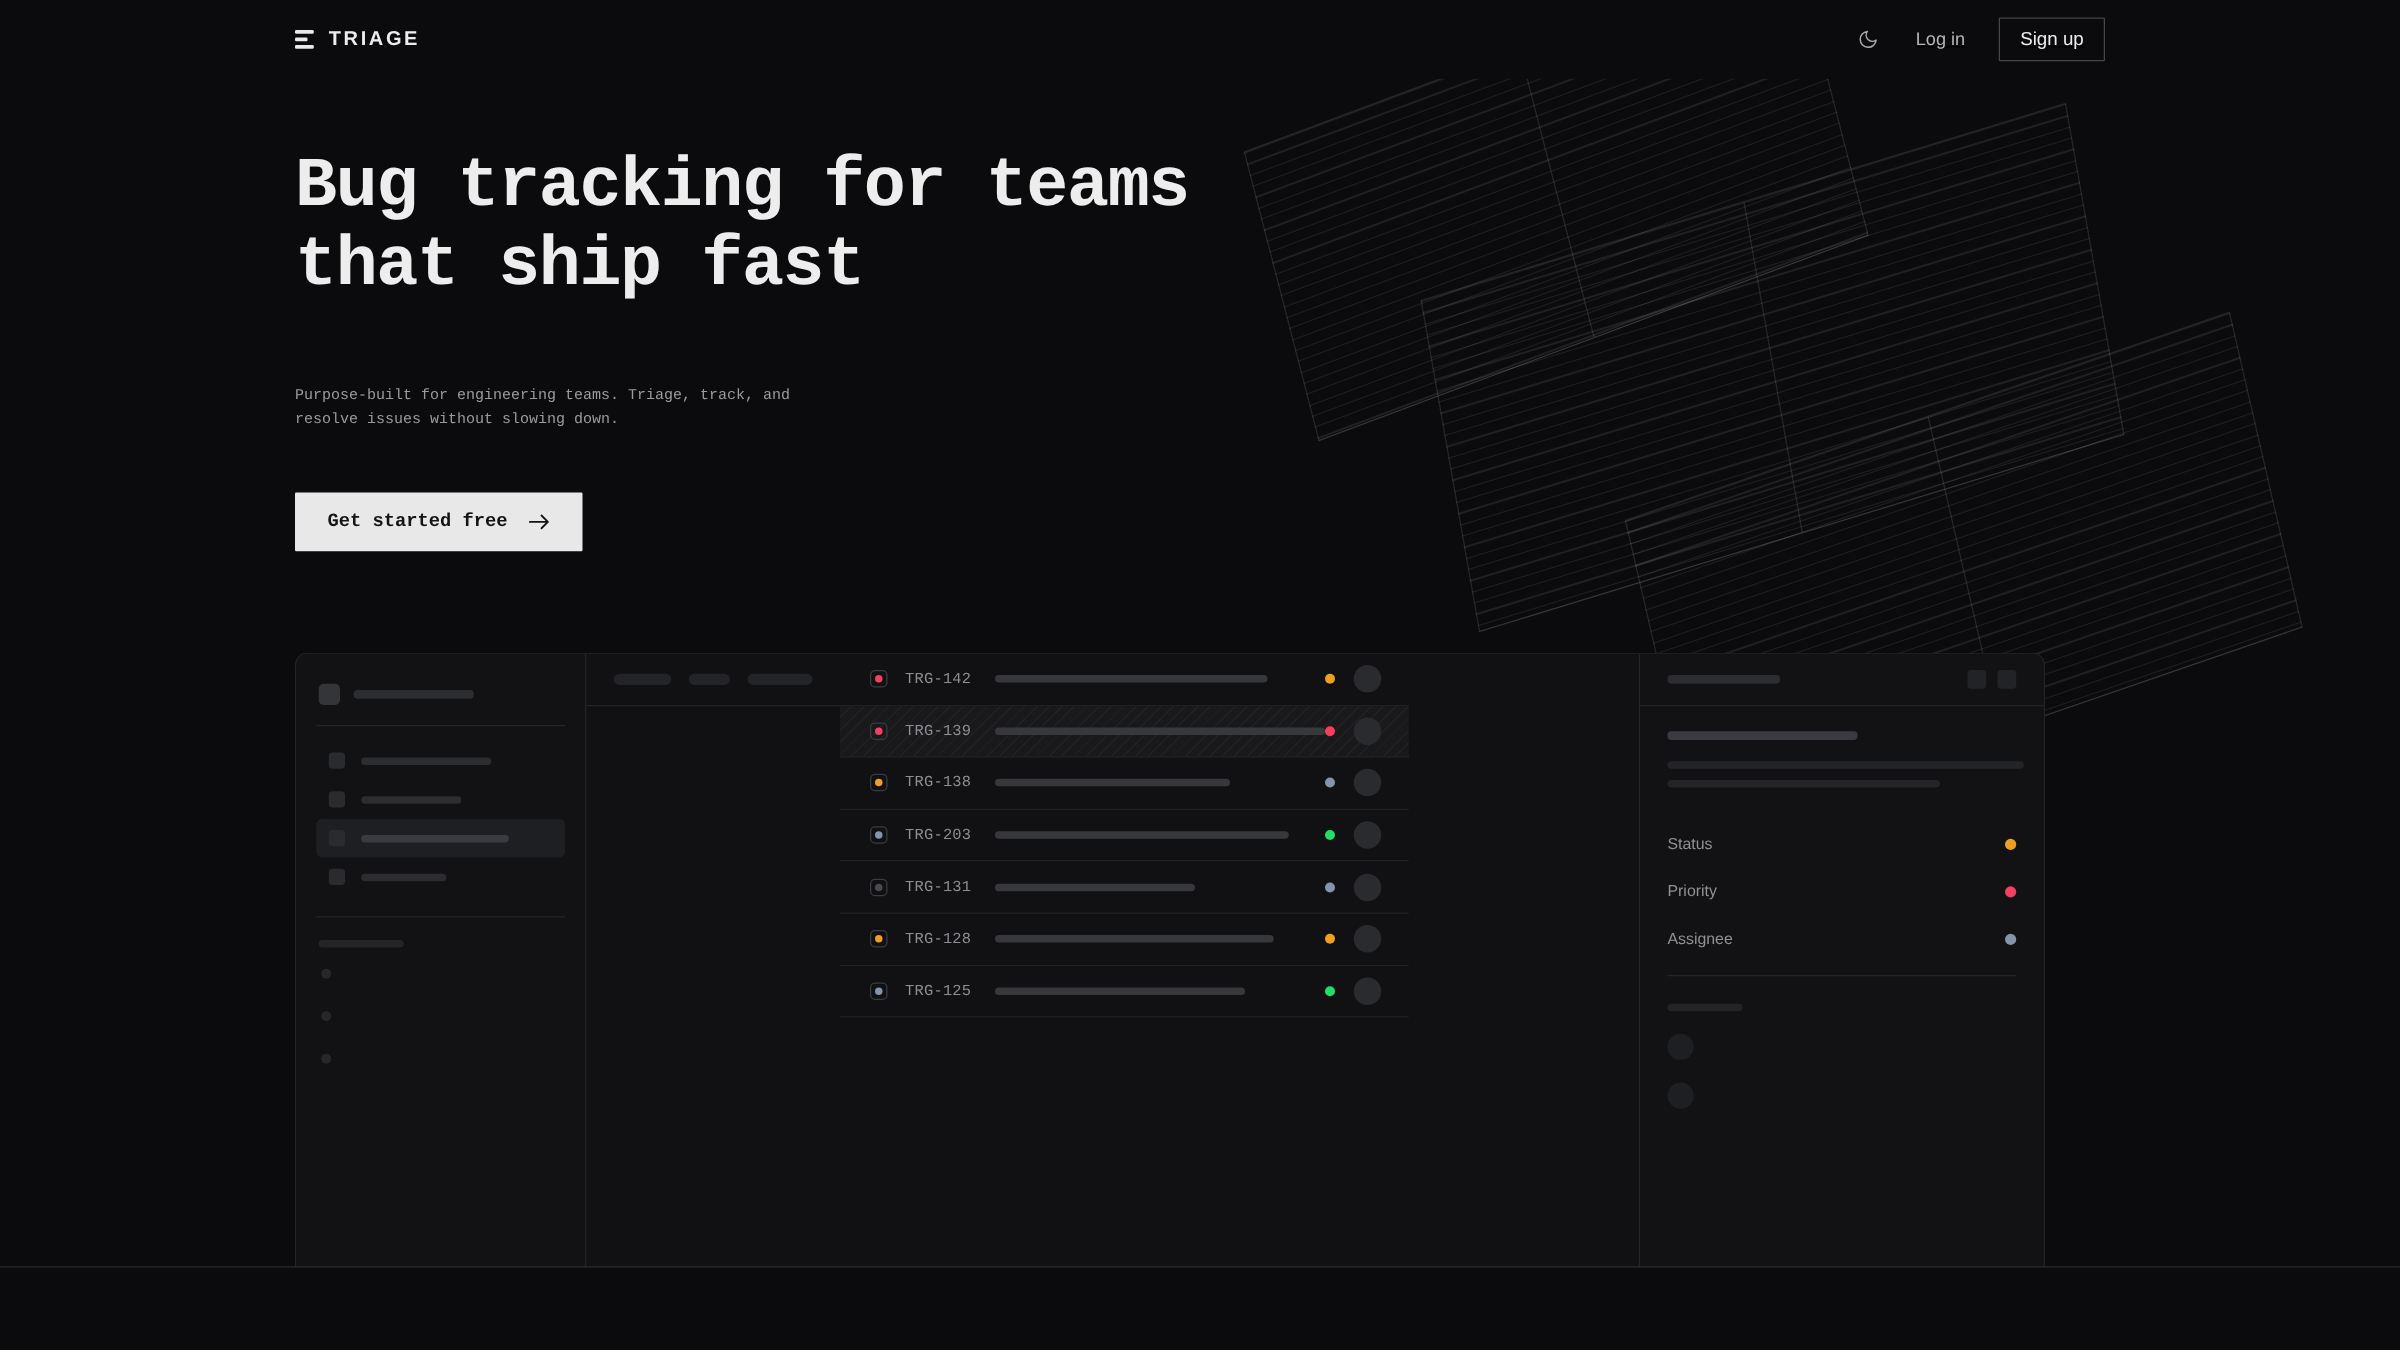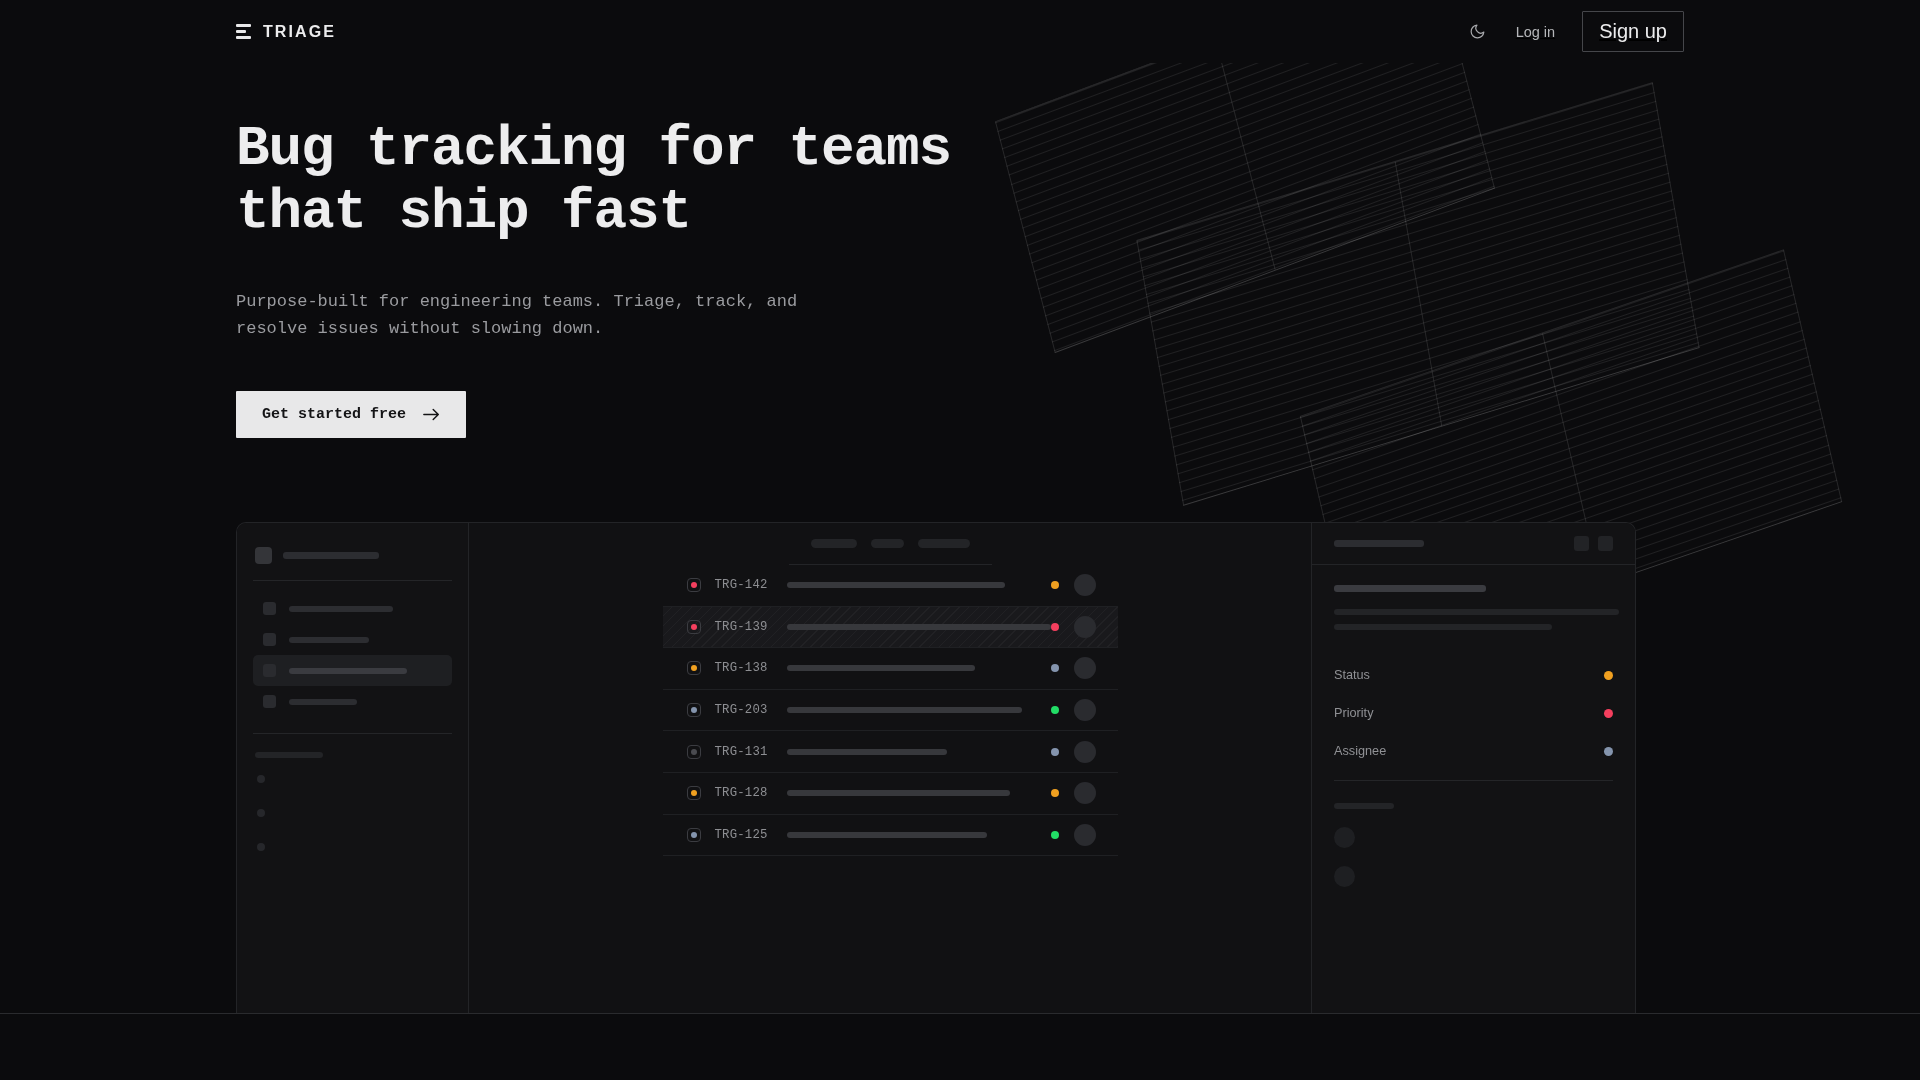--- a/index.html
+++ b/index.html
@@ -56,34 +56,34 @@
   .nav-right { margin-left:auto; display:flex; align-items:center; gap:27px;text-decoration:underline; }
   .theme-btn {
     width:22px; height:22px; display:flex; align-items:center; justify-content:center;
     color:#a9aaad; background:none; border:none; cursor:pointer;
   }
   .login-link {
     color:#b6b7ba; font-size:14.5px; text-decoration:none; cursor:pointer;
   }
   .signup-btn {
     border:1px solid #45464a; background:transparent; color:#ededee;
-    font-size:20px; font-family:inherit;
+    font-size:15px; font-family:inherit;
     padding:8px 16px; cursor:pointer; border-radius:1px;
   }
 
   
   .hero { position:absolute; left:236px; top:118px; z-index:4;font-family:Liberation Mono, monospace; }
   .hero h1 {
     font-size:56px; line-height:1.13; font-weight:700;
     color:#ededee; letter-spacing:-1.1px;
     white-space:pre-line;
   }
   .hero p {
-    margin-top:43px;
-    font-size:17px; line-height:1.63; color:#9a9b9f;
+    margin-top:62px;
+    font-size:12px; line-height:1.63; color:#9a9b9f;
     white-space:pre-line;
   }
   .cta {
     margin-top:48px;
     display:inline-flex; align-items:center; gap:17px;
     background:#e8e8e9; color:#141416;
     border:none; border-radius:1px;
     font-family:inherit; font-size:15px; font-weight:700;
     padding:0 26px; height:47px; cursor:pointer;
   }
@@ -120,21 +120,21 @@
     display:flex; align-items:center; gap:13px;
     padding:9px 10px; border-radius:5px; cursor:pointer;
   }
   .sb-item.active { background:#1e1f22; }
   .sb-dot { width:13px; height:13px; border-radius:3px; background:#2a2b2f; flex:0 0 13px; }
   .sb-sec { padding:6px 2px 4px; }
   .sb-sub { display:flex; align-items:center; padding:13px 4px; }
   .sb-sub i { width:8px; height:8px; border-radius:50%; background:#26272b; display:block; }
 
   
-  .app-list { flex:1 1 auto; display:flex; flex-direction:column; min-width:0;align-items:center; }
+  .app-list { flex:1 1 auto; display:flex; flex-direction:row; min-width:0; }
   .list-toolbar {
     height:42px; flex:0 0 42px; display:flex; align-items:center; gap:14px;
     padding:0 22px; border-bottom:1px solid #232427;
   }
   .rows { display:flex; flex-direction:column; }
   .row {
     display:flex; align-items:center; height:41.6px;
     border-bottom:1px solid #1f2023;
     padding:0 22px 0 24px; cursor:pointer; position:relative;
   }

